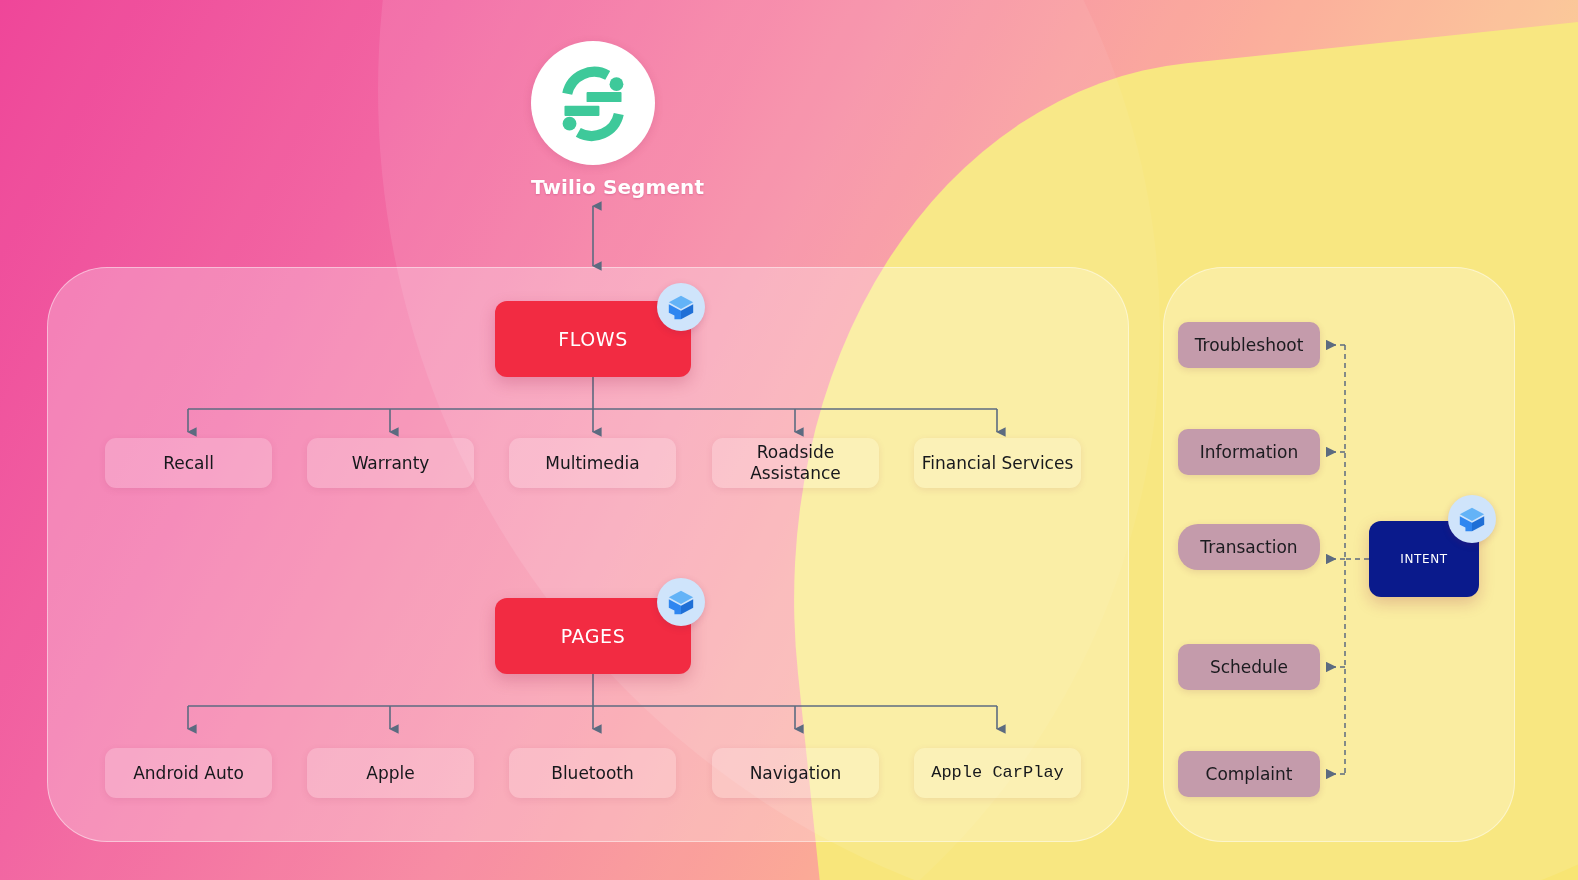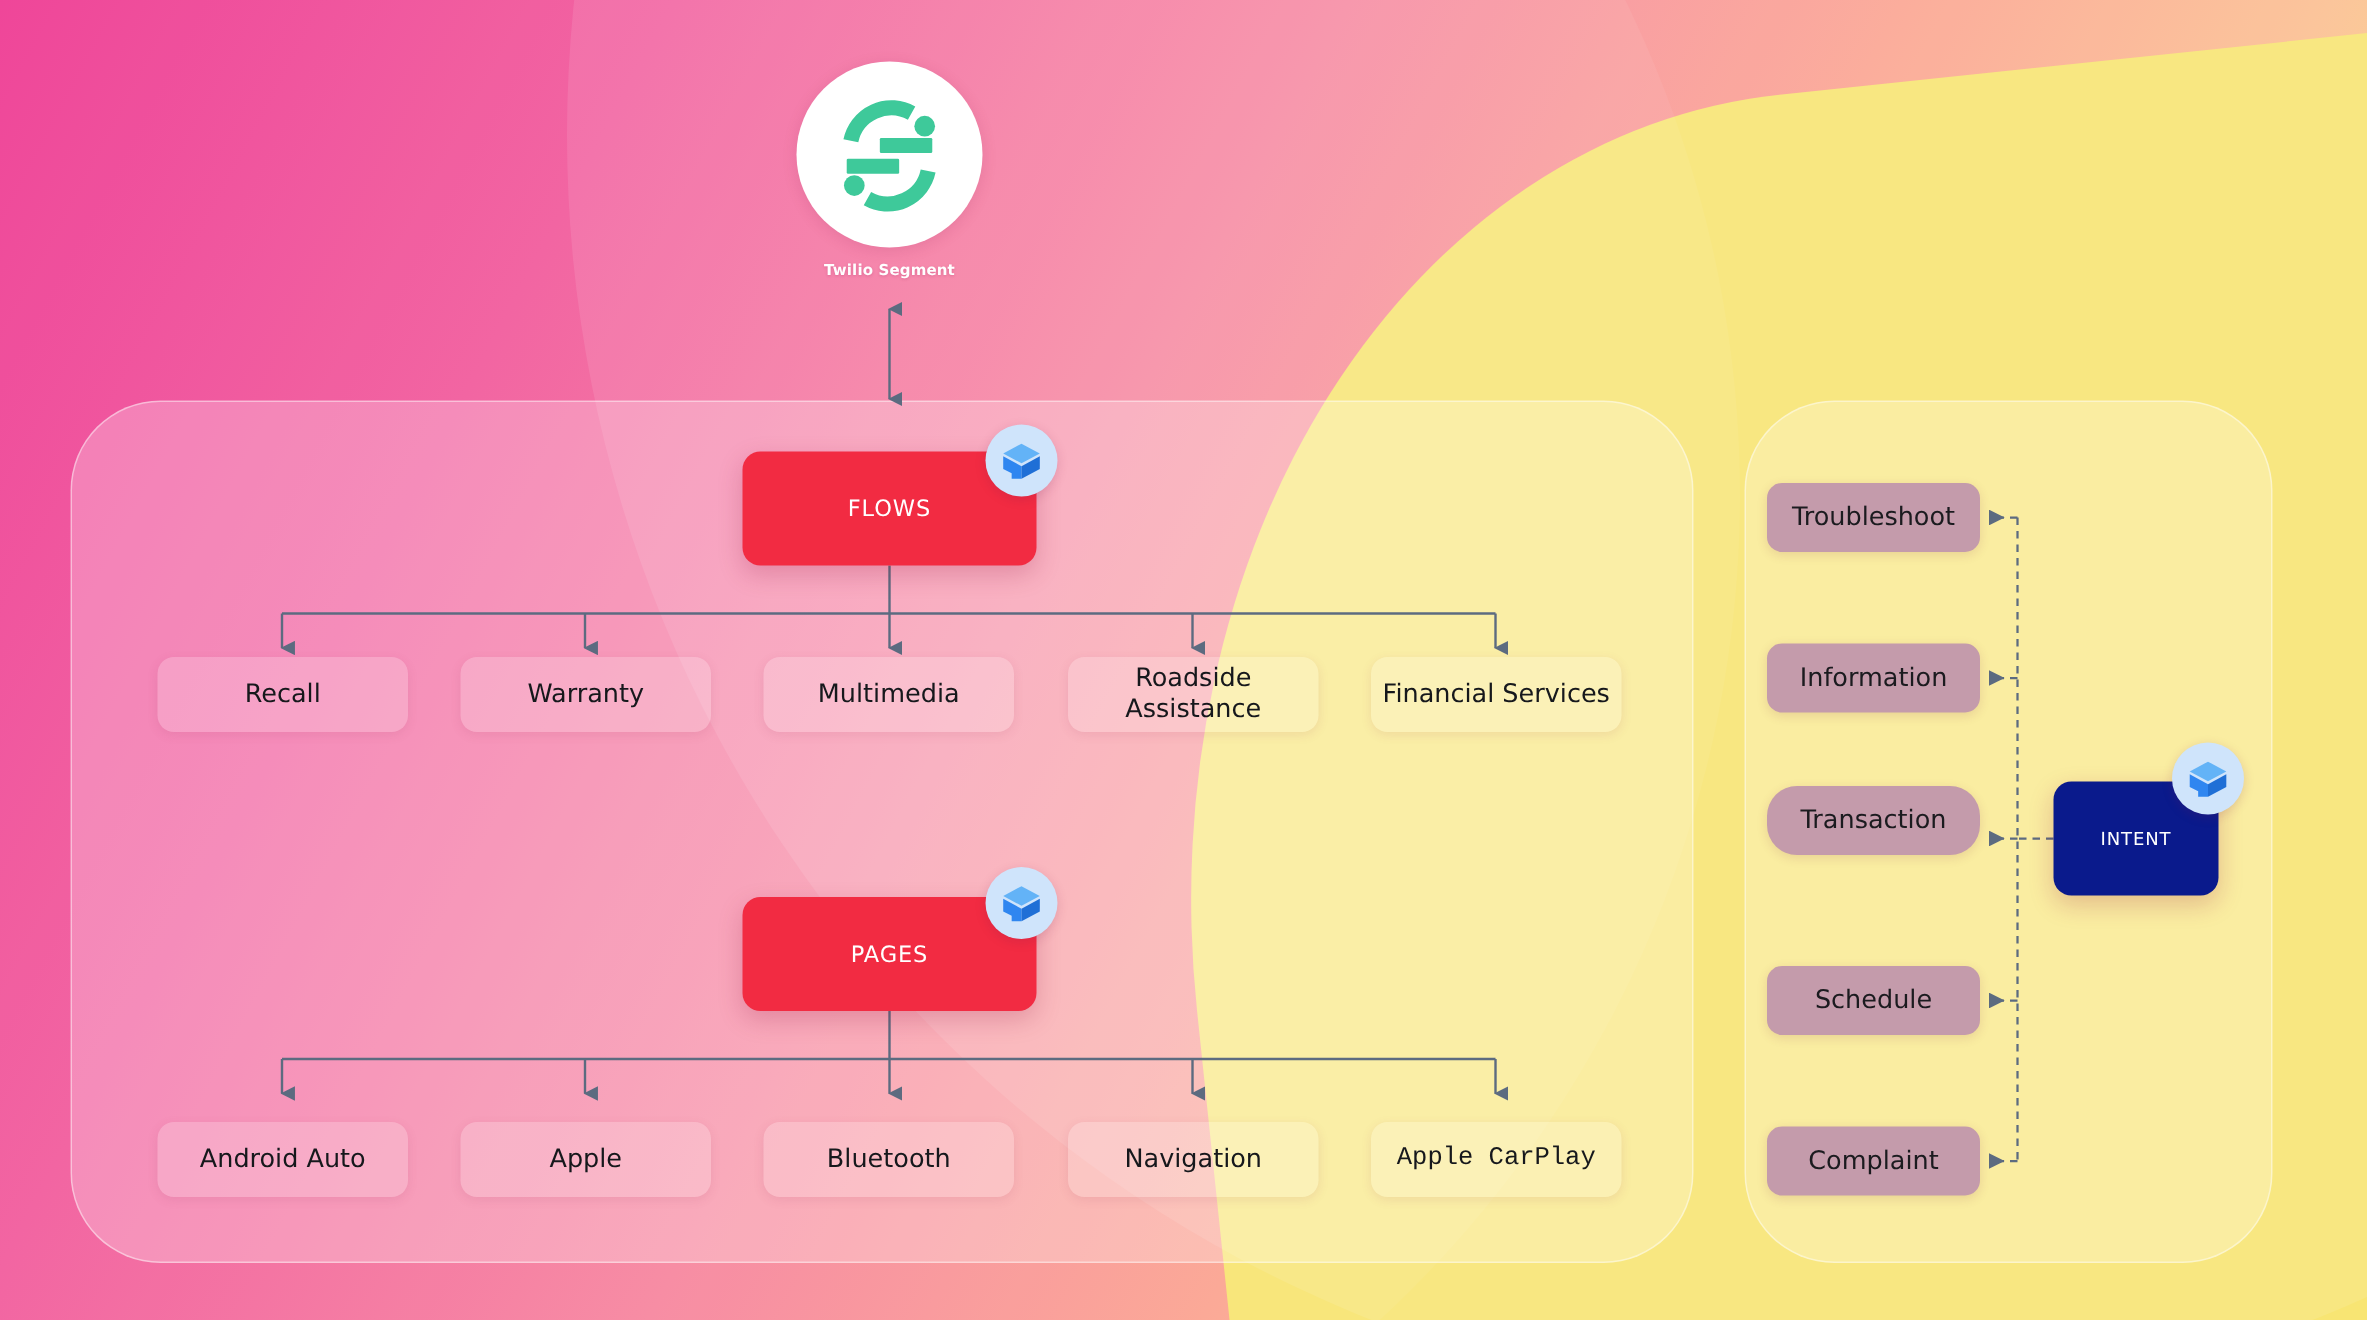--- a/index.html
+++ b/index.html
@@ -80,36 +80,36 @@
     height: 124px;
     border-radius: 50%;
     background: #ffffff;
     box-shadow: 0 2px 10px rgba(140,20,70,0.14);
     position: relative;
   }
   .logo-circle svg { position: absolute; left: 50%; top: 50%; transform: translate(-50%,-50%); }
   .source-label {
     margin-top: 10px;
     color: #ffffff;
-    font-size: 10px;
+    font-size: 20px;
     font-weight: bold;
     letter-spacing: .1px;
     text-shadow: 0 1px 2px rgba(160,30,90,0.28);
     white-space: nowrap;
   }
 
   
   .prim-node {
     position: absolute;
     border-radius: 12px;
     display: flex;
     align-items: center;
     justify-content: center;
     color: #ffffff;
-    font-size: 15px;
+    font-size: 19px;
     letter-spacing: .6px;
     box-shadow: 0 6px 16px rgba(150,20,60,0.22);
   }
   #node-flows  { left: 495px;  top: 301px; width: 196px; height: 76px; background: #f22b42; }
   #node-pages  { left: 495px;  top: 598px; width: 196px; height: 76px; background: #f22b42; }
   #node-intent { left: 1369px; top: 521px; width: 110px; height: 76px; background: #0a1a8c; font-size: 12px; }
 
   .seg-badge {
     position: absolute;
     width: 48px;

